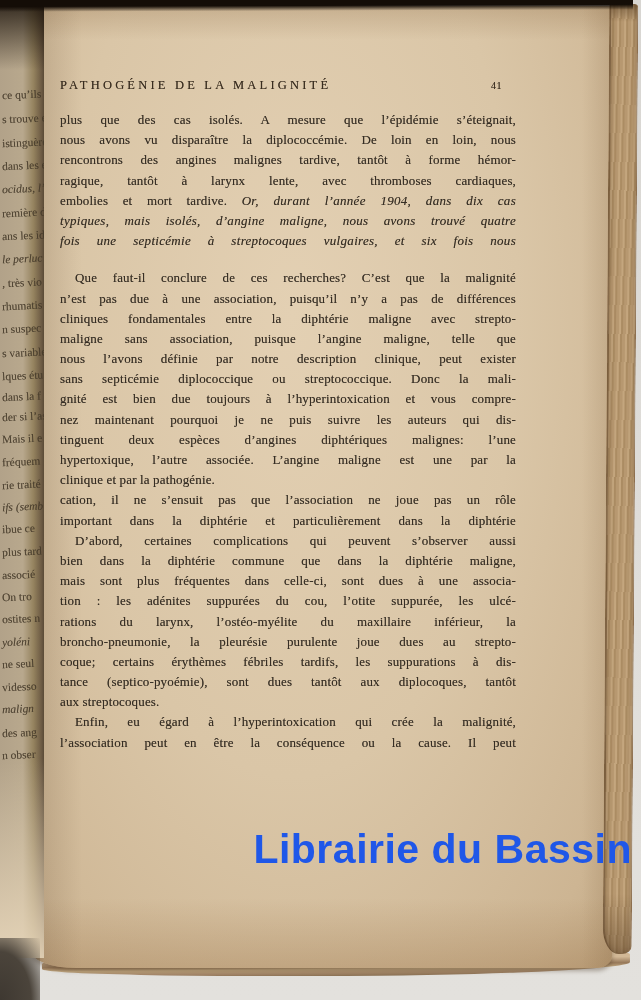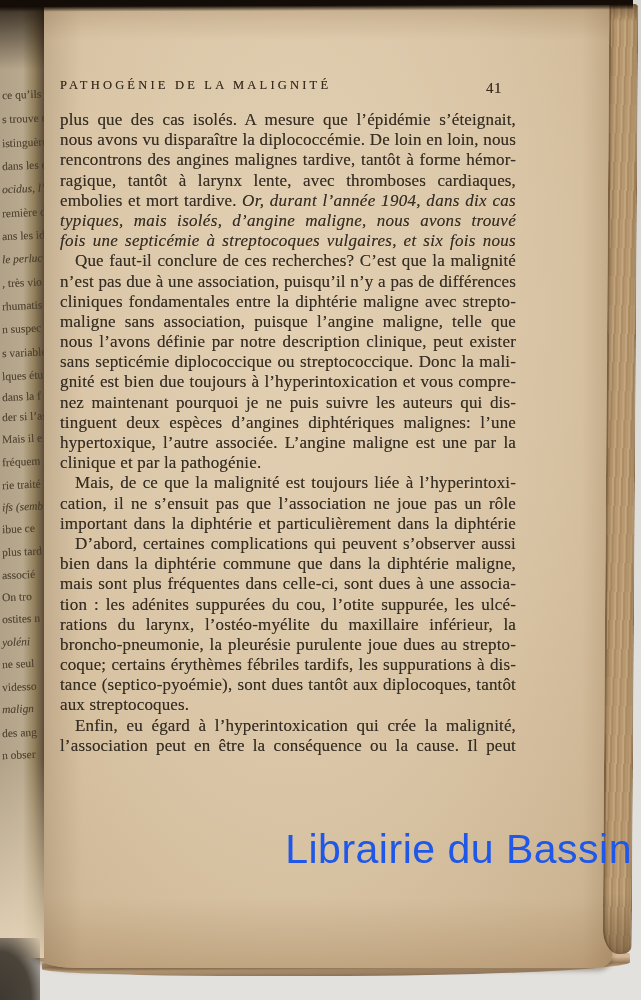--- a/index.html
+++ b/index.html
@@ -23,29 +23,29 @@
     z-index:1;
   }
   
   .page-header{
     position:absolute;left:30px;top:72px;width:456px;height:18px;
     text-align:left;color:#382c1f;
     font-size:12.5px;letter-spacing:3.2px;
     text-shadow:0 0 .5px rgba(56,44,31,.55);
   }
   .page-number{
-    position:absolute;right:14px;top:2px;font-size:15px;letter-spacing:.5px;
+    position:absolute;right:14px;top:2px;font-size:10px;letter-spacing:.5px;
   }
   
   .text-block{
     position:absolute;left:30px;top:104px;width:456px;
-    font-size:17px;color:#362e24;letter-spacing:.15px;
+    font-size:13px;color:#362e24;letter-spacing:.15px;
     text-shadow:0 0 .55px rgba(54,46,36,.55);
   }
-  .para.gap{}
+  .para.gap{margin-top:17px;}
   .line{
     height:20.2px;line-height:20.2px;white-space:normal;overflow:hidden;
     text-align:justify;text-align-last:justify;
   }
   .line.last{text-align-last:left;}
   .line.indent{text-indent:15px;}
   .line i{font-style:italic;letter-spacing:.3px;}
   
   .left-strip{
     position:absolute;left:0;top:0;width:44px;height:958px;overflow:hidden;z-index:2;
@@ -89,21 +89,21 @@
   }
   
   .corner-shadow{
     position:absolute;left:0;top:938px;width:40px;height:62px;z-index:3;
     background:radial-gradient(ellipse at 0% 100%, #3e3831 0%, #4b443b 55%, rgba(75,68,59,0) 100%);
   }
   
   .watermark{
     position:absolute;right:9px;top:826px;z-index:5;
     font-family:"Liberation Sans","DejaVu Sans",sans-serif;
-    font-size:41px;font-weight:400;letter-spacing:.5px;white-space:nowrap;
+    font-size:41px;font-weight:700;letter-spacing:.5px;white-space:nowrap;
   }
 </style>
 </head>
 <body>
 
 <div class="photo">
 
   <div class="bottom-stack"></div>
 
   <div class="page">
@@ -128,21 +128,20 @@
           <div class="line"><span>maligne sans association, puisque l’angine maligne, telle que</span></div>
           <div class="line"><span>nous l’avons définie par notre description clinique, peut exister</span></div>
           <div class="line"><span>sans septicémie diplococcique ou streptococcique. Donc la mali-</span></div>
           <div class="line"><span>gnité est bien due toujours à l’hyperintoxication et vous compre-</span></div>
           <div class="line"><span>nez maintenant pourquoi je ne puis suivre les auteurs qui dis-</span></div>
           <div class="line"><span>tinguent deux espèces d’angines diphtériques malignes: l’une</span></div>
           <div class="line"><span>hypertoxique, l’autre associée. L’angine maligne est une par la</span></div>
           <div class="line last"><span>clinique et par la pathogénie.</span></div>
         </div>
         <div class="para">
-          <div class="line indent"><span>Mais, de ce que la malignité est toujours liée à l’hyperintoxi-</span></div>
           <div class="line"><span>cation, il ne s’ensuit pas que l’association ne joue pas un rôle</span></div>
           <div class="line"><span>important dans la diphtérie et particulièrement dans la diphtérie</span></div>
         </div>
         <div class="para">
           <div class="line indent"><span>D’abord, certaines complications qui peuvent s’observer aussi</span></div>
           <div class="line"><span>bien dans la diphtérie commune que dans la diphtérie maligne,</span></div>
           <div class="line"><span>mais sont plus fréquentes dans celle-ci, sont dues à une associa-</span></div>
           <div class="line"><span>tion : les adénites suppurées du cou, l’otite suppurée, les ulcé-</span></div>
           <div class="line"><span>rations du larynx, l’ostéo-myélite du maxillaire inférieur, la</span></div>
           <div class="line"><span>broncho-pneumonie, la pleurésie purulente joue dues au strepto-</span></div>

